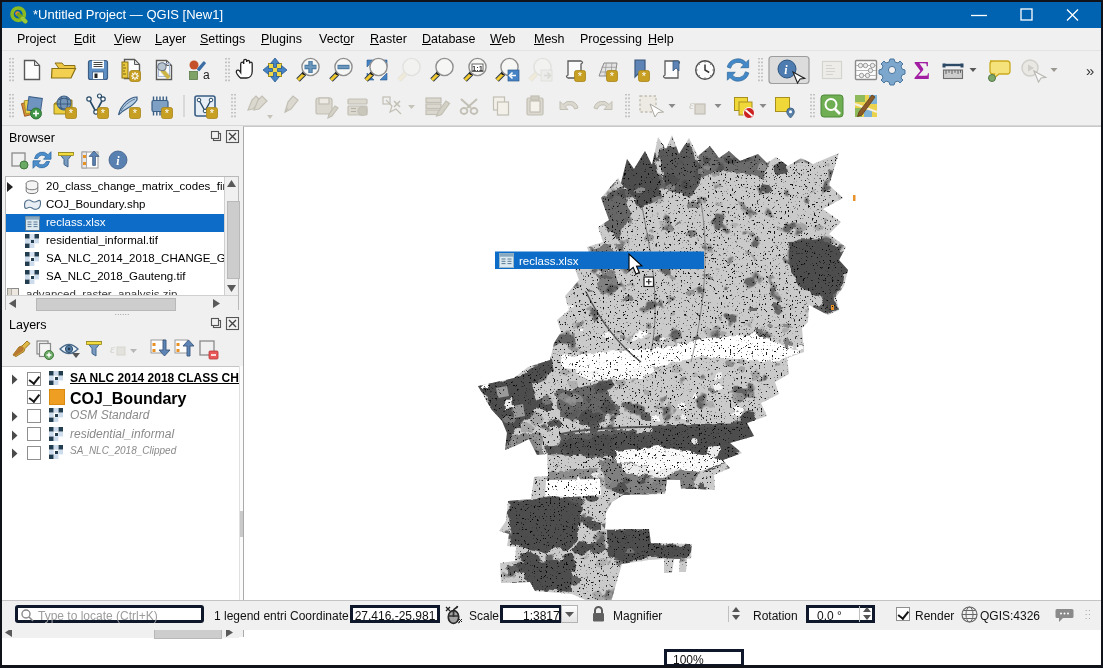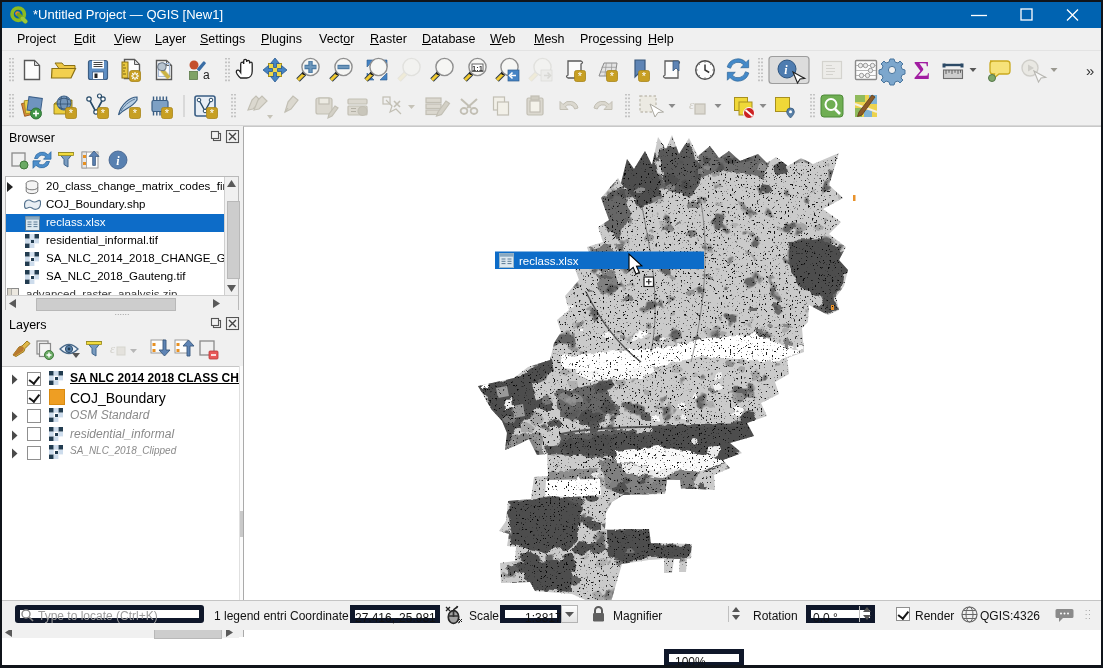--- a/index.html
+++ b/index.html
@@ -19,21 +19,21 @@
   #tb2{position:absolute;left:2px;top:89px;width:1099px;height:37px;background:#f0f0f0;border-bottom:1px solid #d7d7d7;box-sizing:border-box;}
   
   #docks{position:absolute;left:2px;top:126px;width:241px;height:511px;background:#f0f0f0;}
   .ptitle{position:absolute;left:7px;font-size:12.5px;color:#000;}
   .tree{position:absolute;background:#fff;border:1px solid #b9b9b9;box-sizing:border-box;}
   .trow{position:absolute;left:0;height:18px;font-size:11.5px;color:#000;white-space:nowrap;}
   
   #canvas{position:absolute;left:243px;top:126px;width:858px;height:511px;background:#fff;border-left:1px solid #aaa;border-top:1px solid #c8c8c8;box-sizing:border-box;}
   
   #statusbar{position:absolute;left:2px;right:2px;bottom:2px;height:29px;background:#f0f0f0;border-top:1px solid #c4c4c4;font-size:12px;color:#111;}
-  .sbox{position:absolute;top:4px;height:18px;background:#fff;border:5px solid #0f172a;box-sizing:border-box;font-size:12px;}
+  .sbox{position:absolute;top:4px;height:18px;background:#fff;border:3px solid #0f172a;box-sizing:border-box;font-size:12px;}
   .slabel{position:absolute;top:8px;font-size:12px;color:#111;}
   
   .sb{background:#f0f0f0;border:1px solid #c6c6c6;box-sizing:border-box;}
   .sbthumb{background:#cdcdcd;}
   .cb,.cbu{width:14px;height:14px;background:#fff;border:1px solid #8f8f8f;box-sizing:border-box;}
   .cb::after{content:"";position:absolute;left:3.2px;top:1.2px;width:5px;height:7.5px;border-right:2.2px solid #151515;border-bottom:2.2px solid #151515;transform:rotate(38deg);}
 </style>
 </head>
 <body>
 <div id="app">
@@ -642,21 +642,21 @@
               <rect x="0" y="4.7" width="4.7" height="4.7"></rect>
               <rect x="9.3" y="4.7" width="4.7" height="4.7"></rect>
               <rect x="4.7" y="9.3" width="4.7" height="4.7"></rect>
             </g>
           </svg>
           <span class="abs" style="left:68px;top:1px;font-weight:bold;text-decoration:underline;font-size:12px">SA NLC 2014 2018 CLASS CH</span>
         </div>
       <div class="trow" style="top:21.5px;left:0;width:237px">
           <span class="abs cb" style="left:25px;top:1.5px"></span>
           <span class="abs" style="left:47px;top:0.5px;width:14px;height:14px;background:#ee9e23;border:1px solid #d88a10"></span>
-          <span class="abs" style="left:68px;top:1px;font-weight:normal;font-size:14px">COJ_Boundary</span>
+          <span class="abs" style="left:68px;top:1px;font-weight:bold;font-size:16px">COJ_Boundary</span>
         </div>
       <div class="trow" style="top:40px;left:0;width:237px">
           <svg class="abs" style="left:9px;top:4px" width="7" height="11">
             <path d="M1 0.5 l5.5 5 l-5.5 5 z" fill="#4a4a4a"></path>
           </svg>
           <span class="abs cbu" style="left:25px;top:1.5px"></span>
           <svg class="abs" style="left:47px;top:1px" width="14" height="14" viewBox="0 0 14 14">
             <rect width="14" height="14" fill="#fff"></rect>
             <g fill="#223c50">
               <rect x="0" y="0" width="4.7" height="4.7"></rect>
@@ -1116,21 +1116,21 @@
     <div class="sbox" style="left:662px;width:80px;padding-left:6px;line-height:16px;margin-top:44px;">100%</div>
     <div class="abs" style="left:726px;top:5px;width:15px;height:16px;border-left:1px solid #c0c0c0;">
       <svg class="abs" style="left:3px;top:1px" width="8" height="5">
           <path d="M4 0 L8 5 H0 z" fill="#555"></path>
         </svg>
       <svg class="abs" style="left:3px;top:9px" width="8" height="5">
           <path d="M4 5 L8 0 H0 z" fill="#555"></path>
         </svg>
     </div>
     <span class="slabel" style="left:751px">Rotation</span>
-    <div class="sbox" style="left:804px;width:69px;padding-left:2px;line-height:16px;">0.0 °</div>
+    <div class="sbox" style="left:804px;width:69px;padding-left:8px;line-height:16px;">0.0 °</div>
     <div class="abs" style="left:857px;top:5px;width:15px;height:16px;border-left:1px solid #c0c0c0;">
       <svg class="abs" style="left:3px;top:1px" width="8" height="5">
           <path d="M4 0 L8 5 H0 z" fill="#555"></path>
         </svg>
       <svg class="abs" style="left:3px;top:9px" width="8" height="5">
           <path d="M4 5 L8 0 H0 z" fill="#555"></path>
         </svg>
     </div>
     <span class="abs cb" style="left:894px;top:6px"></span>
     <span class="slabel" style="left:913px">Render</span>

